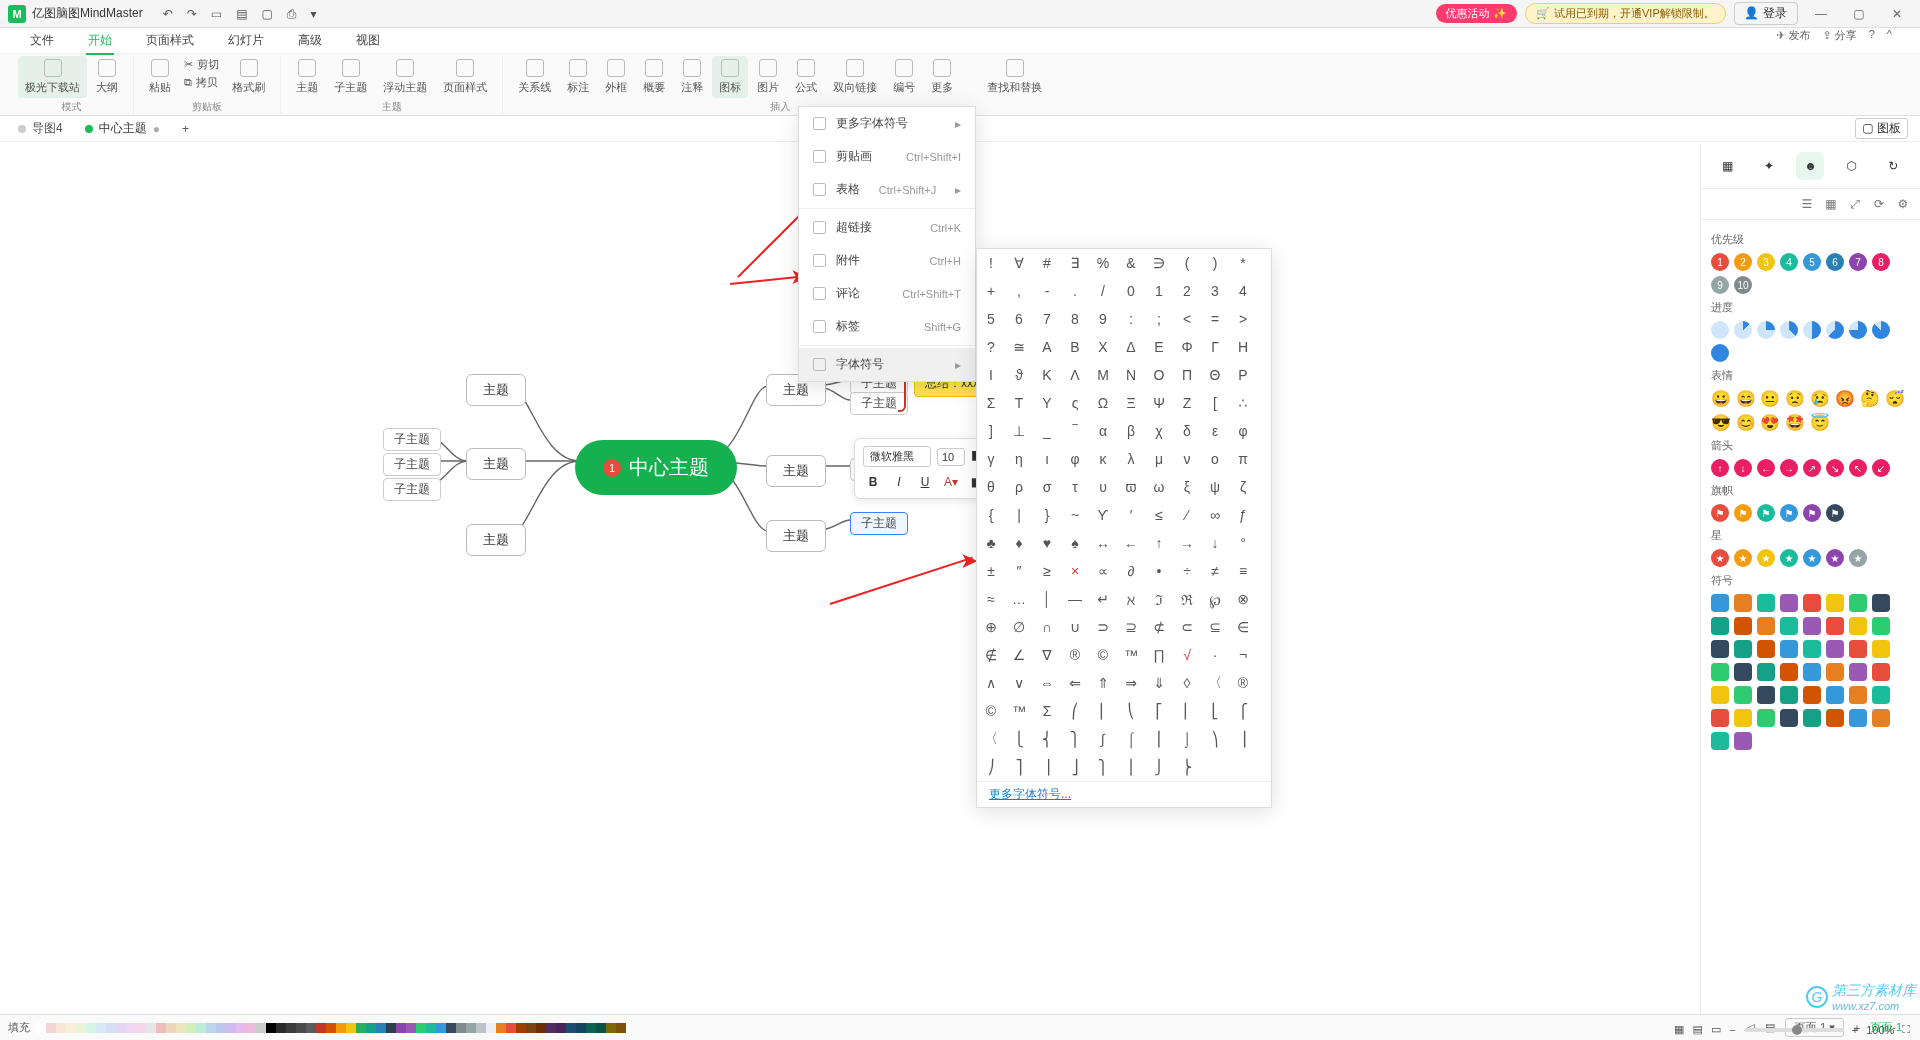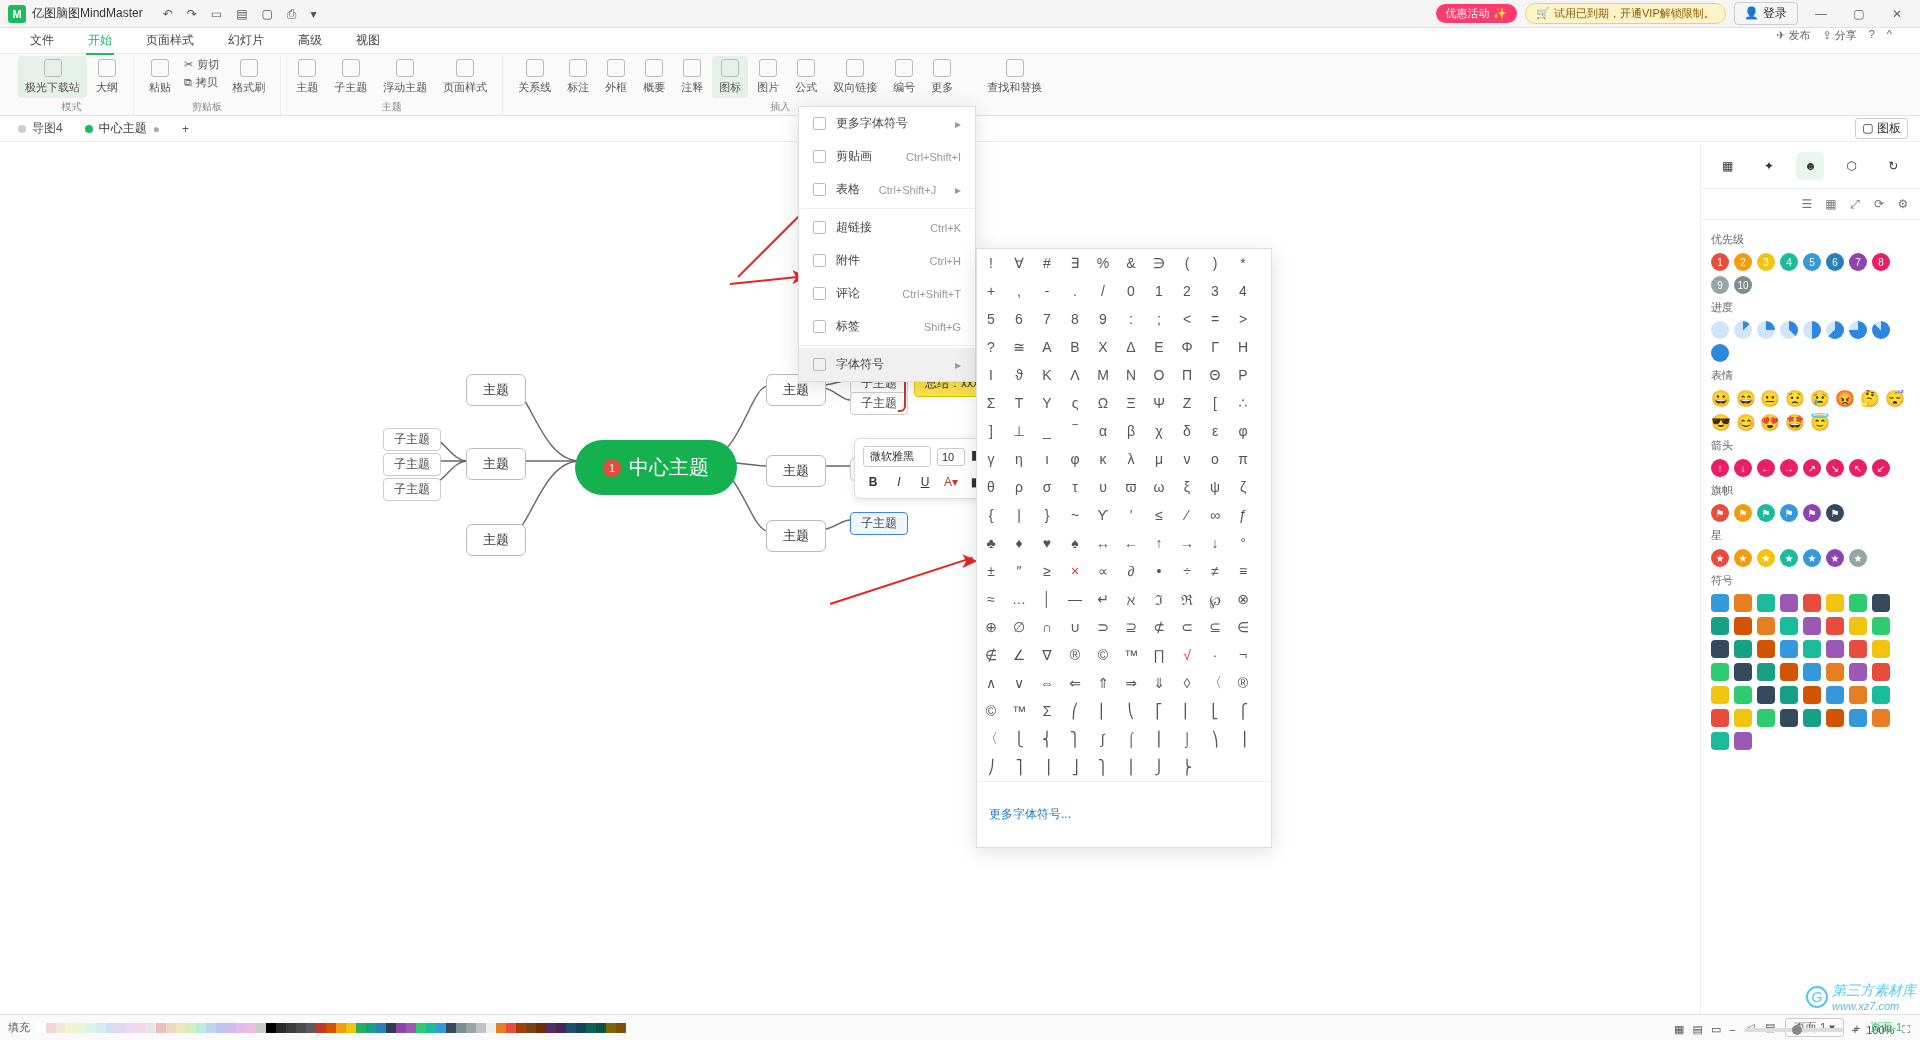--- a/index.html
+++ b/index.html
@@ -52,21 +52,21 @@
 .dd-item:hover,.dd-item.hov{background:#f0f0f0;}
 .dd-sep{height:1px;background:#eee;margin:2px 0;}
 .dd-short{margin-left:auto;color:#999;font-size:11px;}
 .dd-arrow{margin-left:auto;color:#999;}
 .dd-ico{width:13px;height:13px;display:inline-block;border:1px solid #bbb;border-radius:2px;}
 
 .symbol-panel{position:absolute;background:#fff;border:1px solid #ddd;box-shadow:0 4px 20px rgba(0,0,0,.12);}
 .sym-grid{display:grid;grid-template-columns:repeat(10,28px);gap:0;}
 .sym{width:28px;height:28px;display:flex;align-items:center;justify-content:center;font-size:14px;color:#555;cursor:pointer;}
 .sym.red{color:#d33;}
-.sym-foot{padding:24px 12px;color:#1a7cc7;font-size:12px;cursor:pointer;border-top:1px solid #eee;}
+.sym-foot{padding:4px 12px;color:#1a7cc7;font-size:12px;cursor:pointer;border-top:1px solid #eee;text-decoration:underline;}
 
 .float-toolbar{position:absolute;background:#fff;border:1px solid #ddd;border-radius:6px;box-shadow:0 2px 10px rgba(0,0,0,.1);display:flex;flex-direction:column;padding:4px;}
 .ft-row{display:flex;gap:6px;align-items:center;padding:3px 4px;}
 .ft-select{border:1px solid #ccc;border-radius:3px;padding:2px 16px 2px 6px;font-size:11px;}
 .ft-btn{width:20px;height:18px;border:none;background:none;font-size:12px;cursor:pointer;color:#333;}
 
 .rp-tabs{display:flex;justify-content:space-around;padding:8px 6px;border-bottom:1px solid #eee;}
 .rp-tab{width:28px;height:28px;border-radius:6px;display:flex;align-items:center;justify-content:center;cursor:pointer;}
 .rp-tab.active{background:#e7f6ee;}
 .rp-sub{display:flex;gap:6px;padding:6px 8px;border-bottom:1px solid #eee;justify-content:flex-end;}

